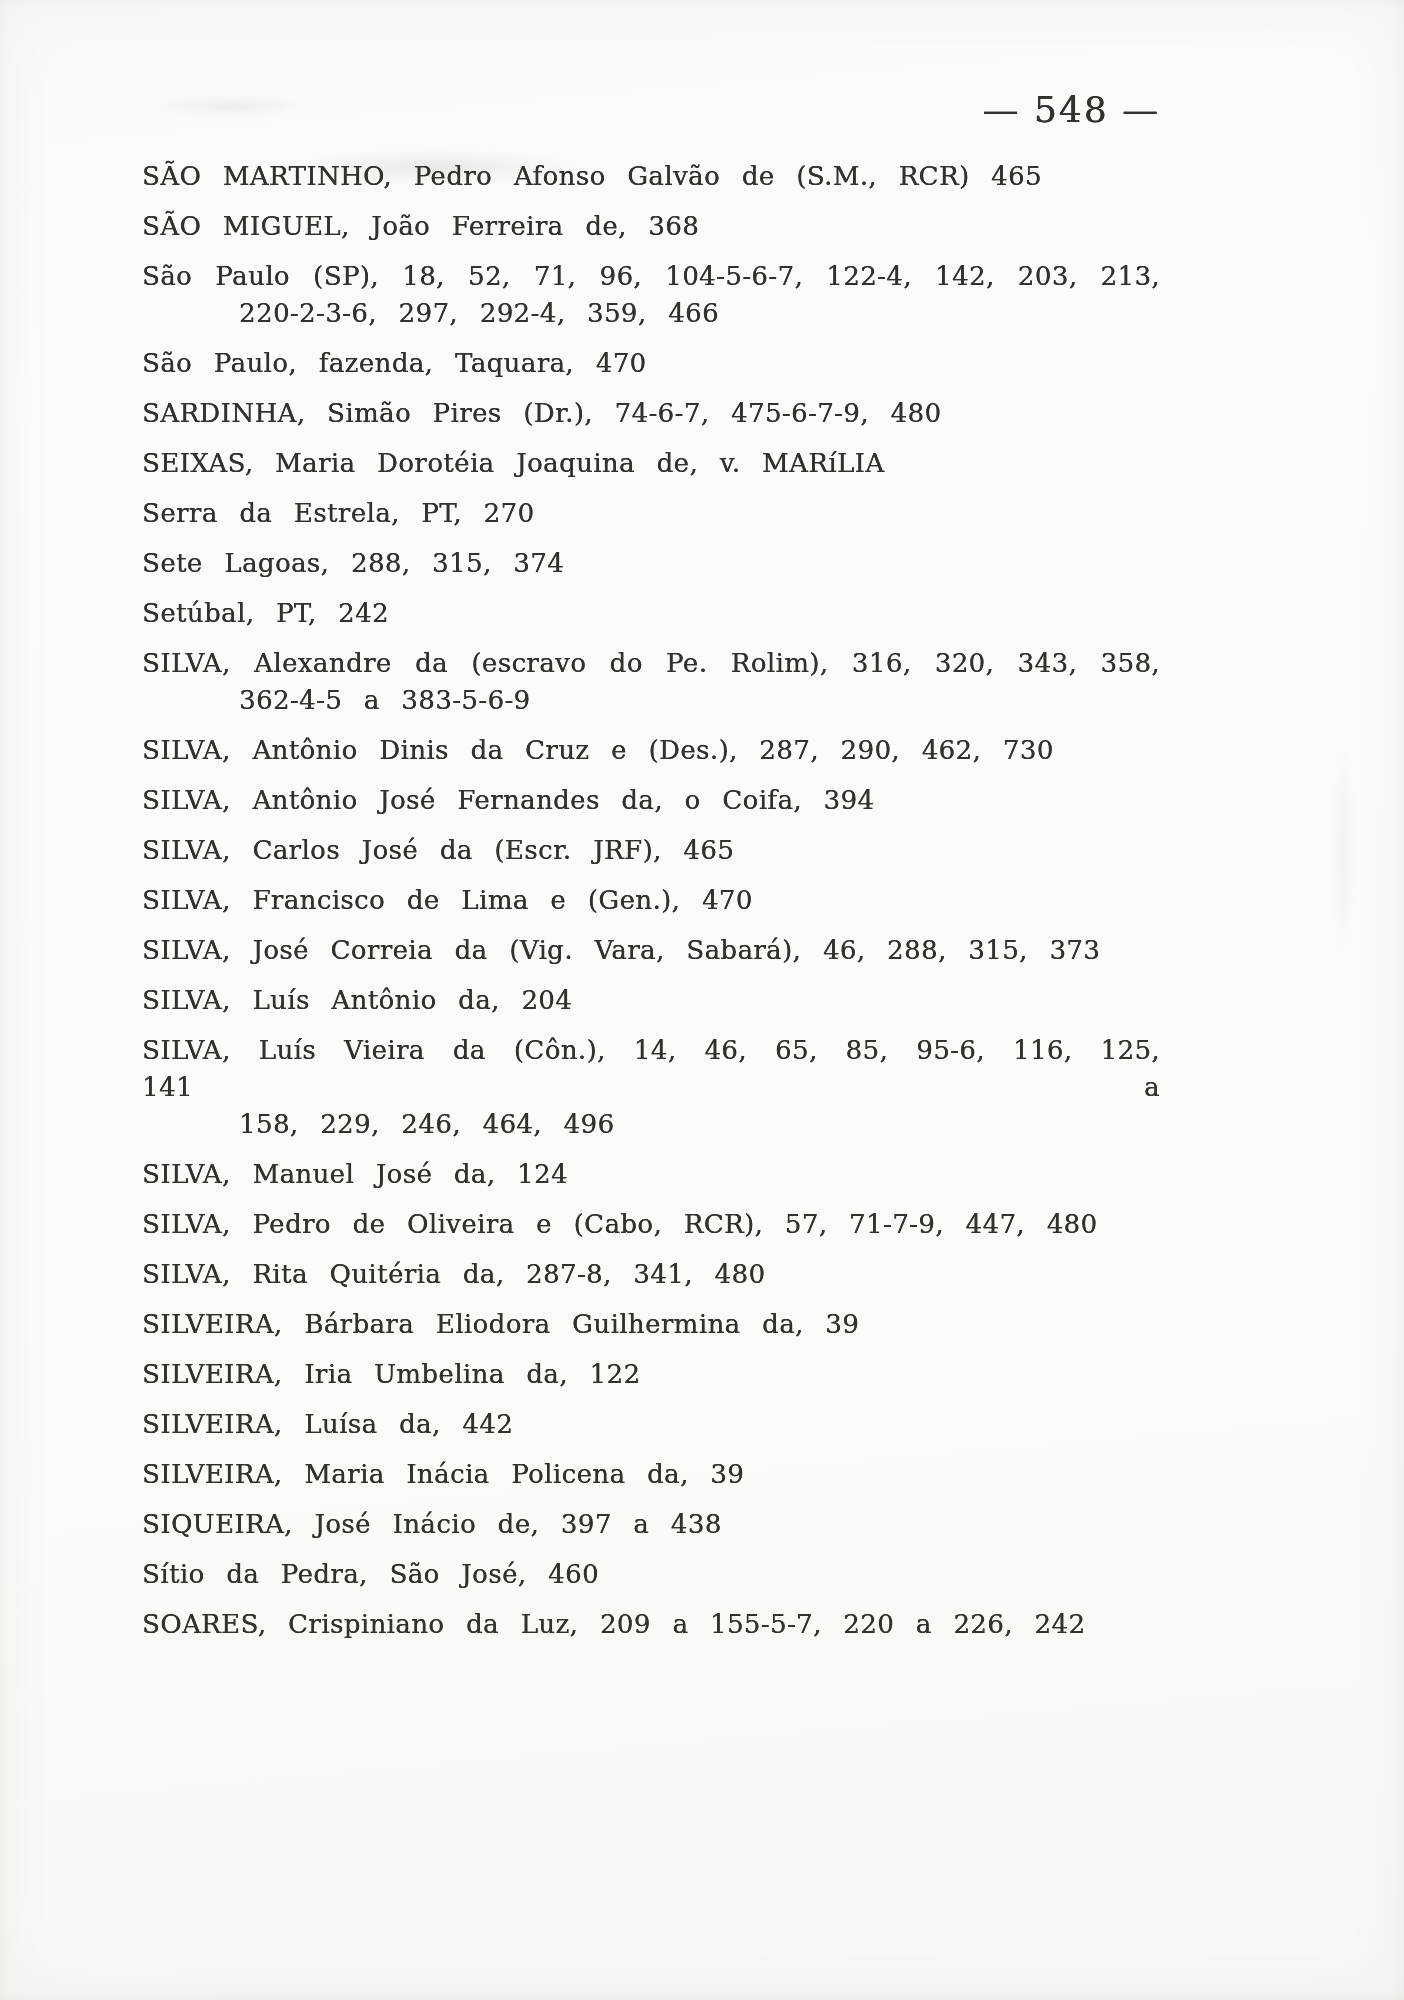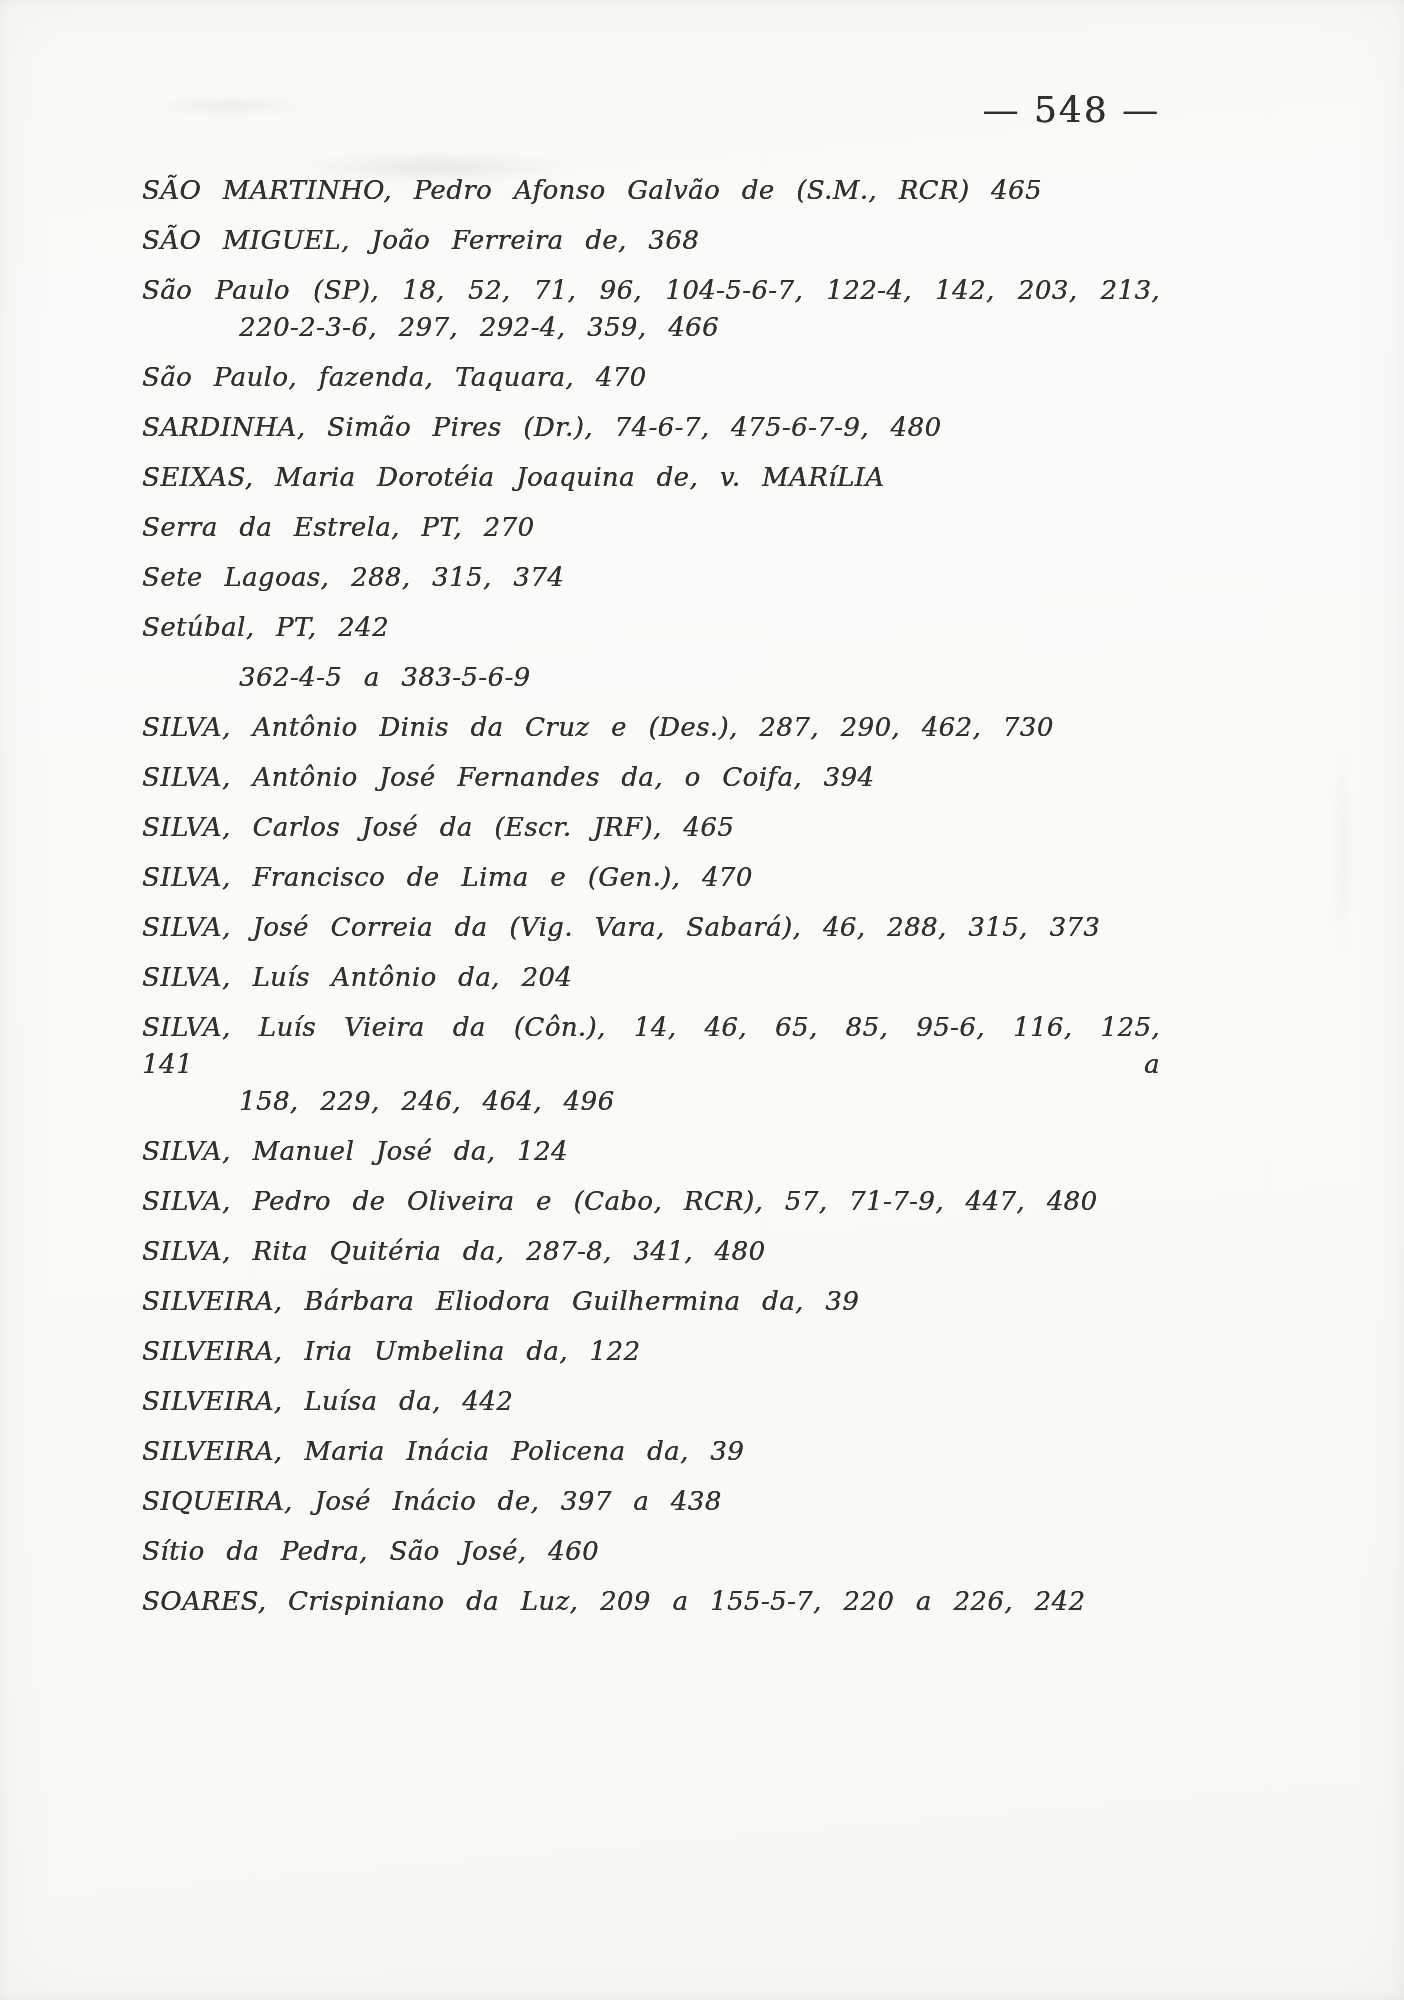--- a/index.html
+++ b/index.html
@@ -14,22 +14,22 @@
     box-shadow:inset 0 0 70px rgba(60,55,45,0.04), inset -5px 0 14px rgba(60,55,45,0.025), inset 3px 0 10px rgba(60,55,45,0.03);
   }
   .page-header{
     position:absolute;left:142px;top:88px;width:1018px;
     text-align:right;font-size:36px;line-height:44px;
     letter-spacing:2px;
     text-shadow:0.3px 0.3px 0 currentColor;
     white-space:nowrap;
   }
   .index-list{
-    position:absolute;left:142px;top:172px;width:1018px;
-    font-size:26px;line-height:37px;font-style:italic;
+    position:absolute;left:142px;top:158px;width:1018px;
+    font-size:26px;line-height:37px;
   }
   .entry{margin:0 0 13px 0;}
   .line{
     word-spacing:0.50em;
     letter-spacing:0.4px;
     text-shadow:0.25px 0.25px 0 currentColor;
     white-space:normal;
   }
   .cont{margin-left:97px;}
   .just{text-align:justify;text-align-last:justify;}
@@ -82,20 +82,21 @@
 
     <div class="entry">
       <div class="line">Sete Lagoas, 288, 315, 374</div>
     </div>
 
     <div class="entry">
       <div class="line">Setúbal, PT, 242</div>
     </div>
 
     <div class="entry">
+      <div class="line just">SILVA, Alexandre da (escravo do Pe. Rolim), 316, 320, 343, 358,</div>
       <div class="line cont">362-4-5 a 383-5-6-9</div>
     </div>
 
     <div class="entry">
       <div class="line">SILVA, Antônio Dinis da Cruz e (Des.), 287, 290, 462, 730</div>
     </div>
 
     <div class="entry">
       <div class="line">SILVA, Antônio José Fernandes da, o Coifa, 394</div>
     </div>

